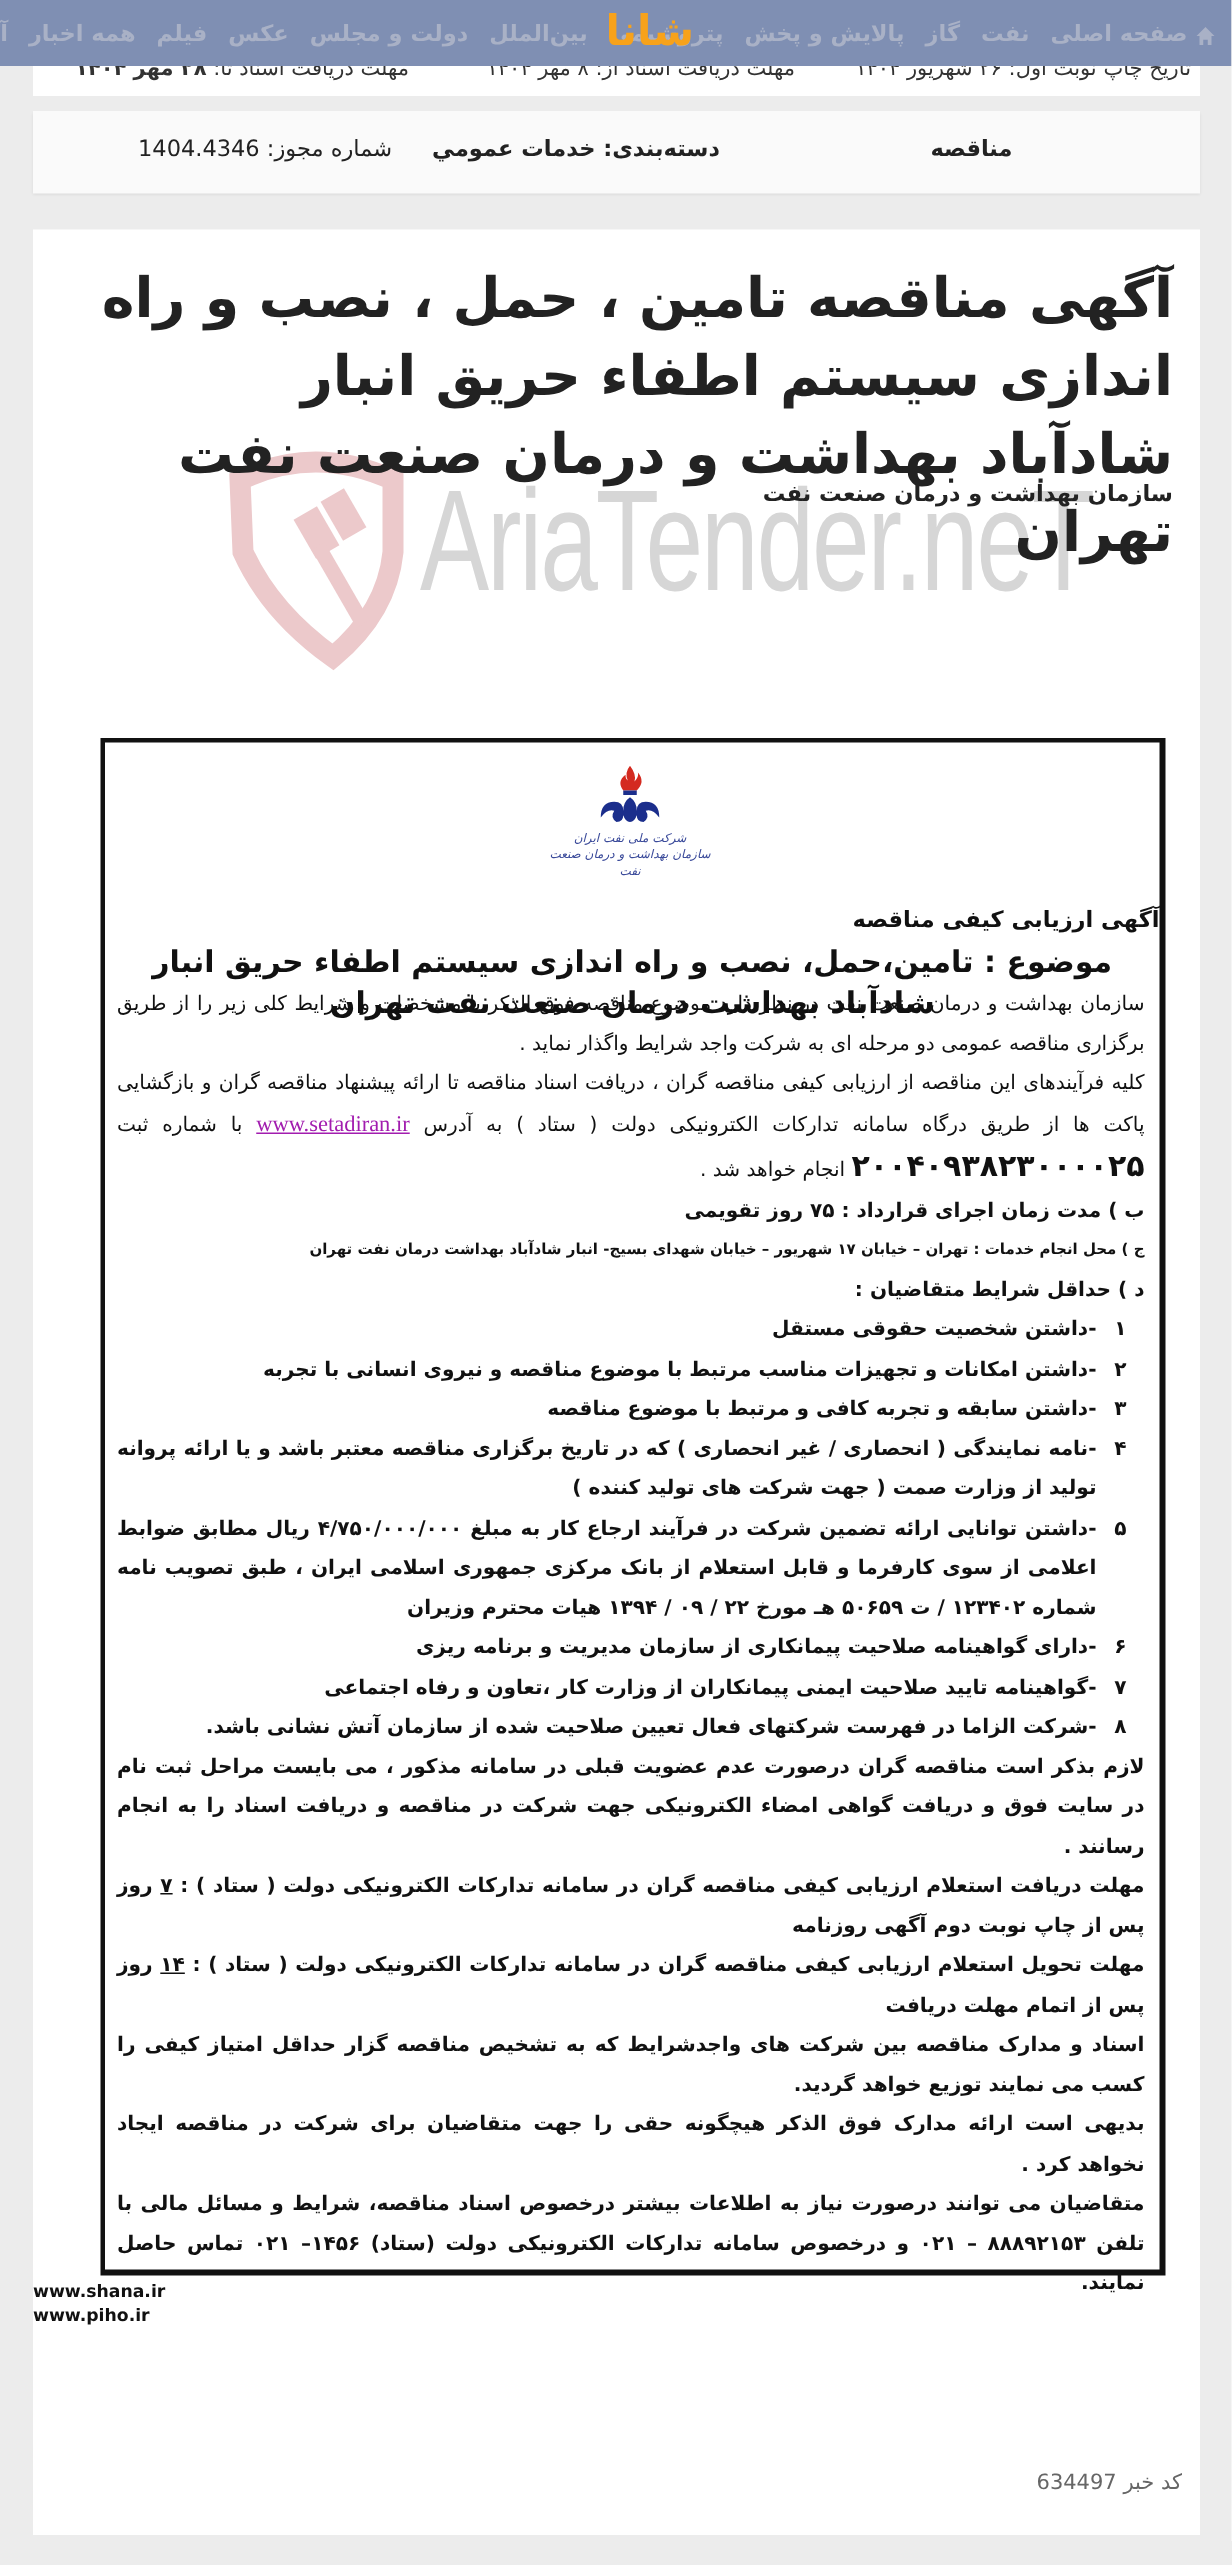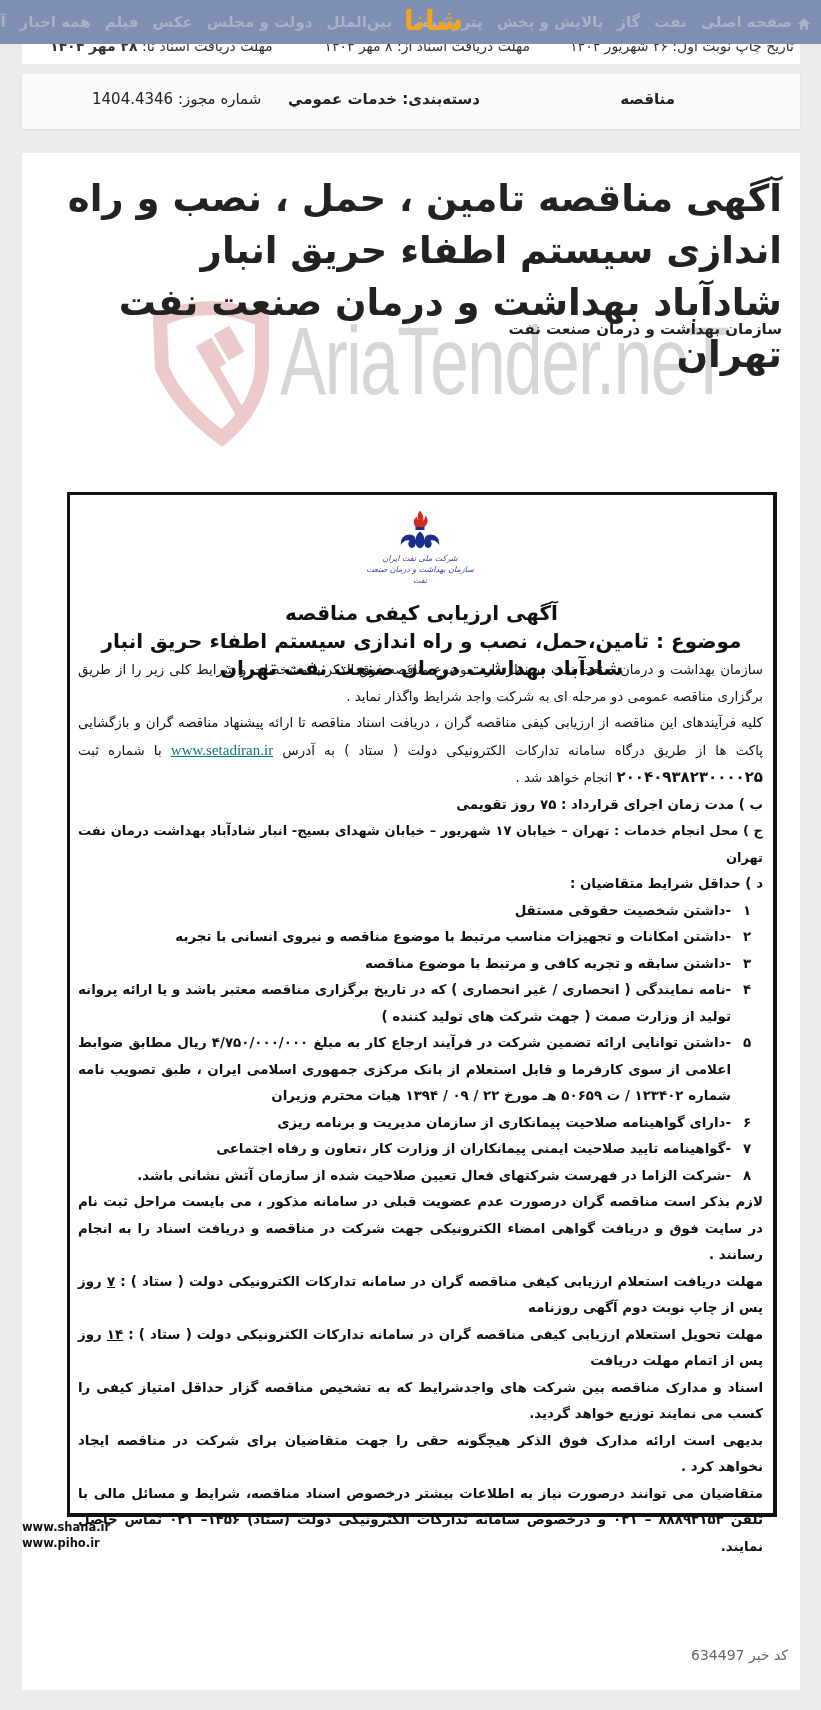--- a/index.html
+++ b/index.html
@@ -79,32 +79,32 @@
     font-family: "DejaVu Sans", sans-serif;
     font-size: 13.4px; color: #111; line-height: 26.5px;
     padding: 0 10px 0 8px; text-align: justify;
   }
   .doc-logo { position: absolute; top: 14px; left: 310px; width: 80px; height: 80px; }
   .doc-logo-caption {
     position: absolute; top: 58px; left: 295px; width: 110px; text-align: center;
     font-size: 8px; line-height: 11px; color: #3a4a9a; font-style: italic;
   }
   .doc-heading {
-    position: absolute; top: 105px; left: 0; right: 0; text-align: center;
-    font-size: 20px; font-weight: bold;
+    position: absolute; top: 105px; left: 0; right: 0; text-align: right;
+    font-size: 15px; font-weight: bold;
   }
   .doc-subject {
     position: absolute; top: 133px; left: 0; right: 0; text-align: center;
     font-size: 20px; font-weight: bold;
   }
   .doc-body { position: absolute; top: 162px; right: 10px; left: 8px; }
   .doc-body p { margin: 0; }
   .b { font-weight: bold; }
-  .link { color: #0f766e; text-decoration: underline; font-family: "Liberation Serif", serif; font-size: 15px; }
-  .num { font-weight: bold; font-size: 15px; }
+  .link { color: #a21caf; text-decoration: underline; font-family: "Liberation Serif", serif; font-size: 15px; }
+  .num { font-weight: bold; font-size: 20px; }
   .cond { display: flex; gap: 8px; padding-right: 0; }
   .cond .n { width: 16px; flex: none; text-align: center; font-weight: bold; }
   .cond .t { flex: 1; }
   .u { text-decoration: underline; font-weight: bold; }
   .doc-footer {
     position: absolute; bottom: 2px; left: 0; right: 0; text-align: center;
     font-size: 9.5px; font-weight: bold; line-height: 14px;
   }
   .sites {
     position: absolute; top: 1366px; left: 0; right: 0; text-align: left;
@@ -186,21 +186,21 @@
     <div class="doc-body">
       <p>سازمان بهداشت و درمان صنعت نفت در نظر دارد موضوع مناقصه فوق الذکر با مشخصات و شرایط کلی زیر را از طریق برگزاری مناقصه عمومی دو مرحله ای به شرکت واجد شرایط واگذار نماید .</p>
       <p>
         <span>کلیه فرآیندهای این مناقصه از ارزیابی کیفی مناقصه گران ، دریافت اسناد مناقصه تا ارائه پیشنهاد مناقصه گران و بازگشایی پاکت ها از طریق درگاه سامانه تدارکات الکترونیکی دولت ( ستاد ) به آدرس</span>
         <span class="link">www.setadiran.ir</span>
         <span>با شماره ثبت</span>
         <span class="num">۲۰۰۴۰۹۳۸۲۳۰۰۰۰۲۵</span>
         <span>انجام خواهد شد .</span>
       </p>
       <p class="b">ب ) مدت زمان اجرای قرارداد : ۷۵ روز تقویمی</p>
-      <p class="b" style="font-size:13px">ج ) محل انجام خدمات : تهران – خیابان ۱۷ شهریور – خیابان شهدای بسیج- انبار شادآباد بهداشت درمان نفت تهران</p>
+      <p class="b" style="font-size:10px">ج ) محل انجام خدمات : تهران – خیابان ۱۷ شهریور – خیابان شهدای بسیج- انبار شادآباد بهداشت درمان نفت تهران</p>
       <p class="b">د ) حداقل شرایط متقاضیان :</p>
 
       <div style="padding-right:8px">
         <div class="cond">
             <span class="n">۱</span>
             <span class="t b">-داشتن شخصیت حقوقی مستقل</span>
           </div>
         <div class="cond">
             <span class="n">۲</span>
             <span class="t b">-داشتن امکانات و تجهیزات مناسب مرتبط با موضوع مناقصه و نیروی انسانی با تجربه</span>

